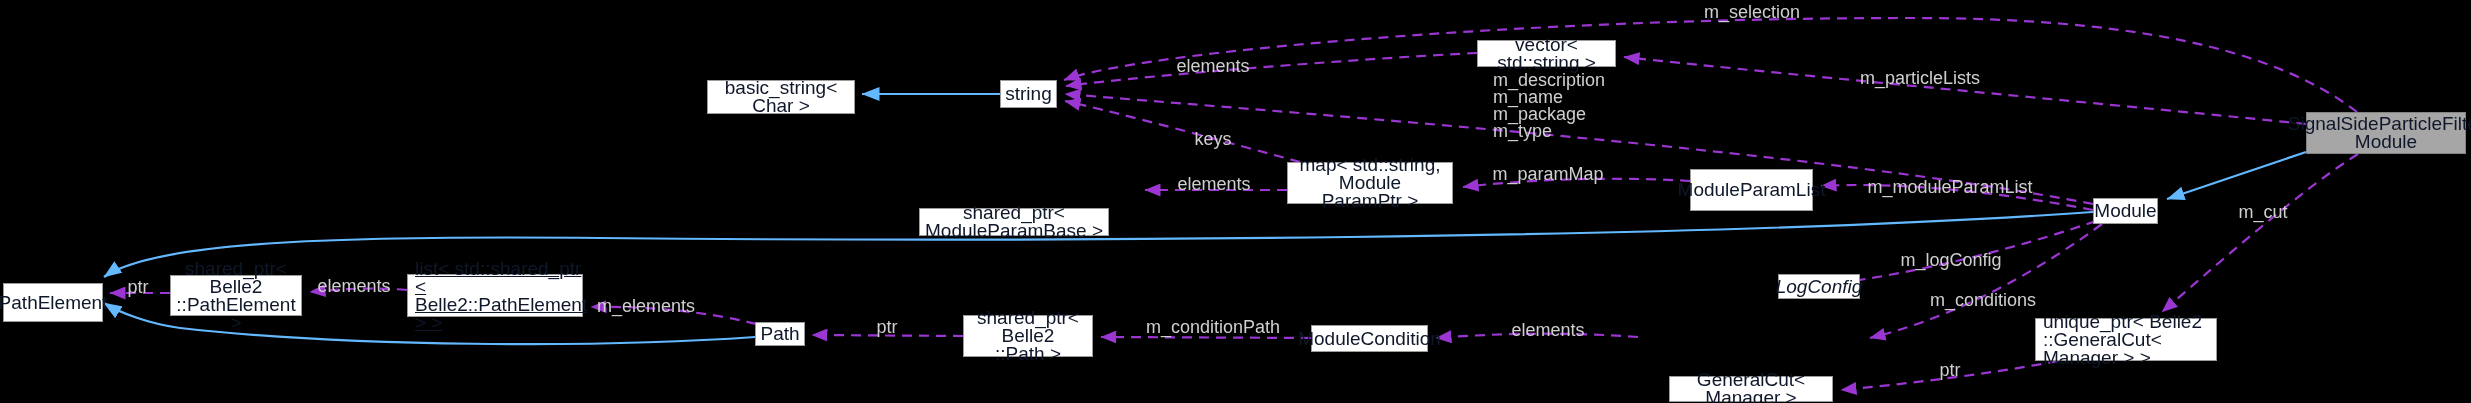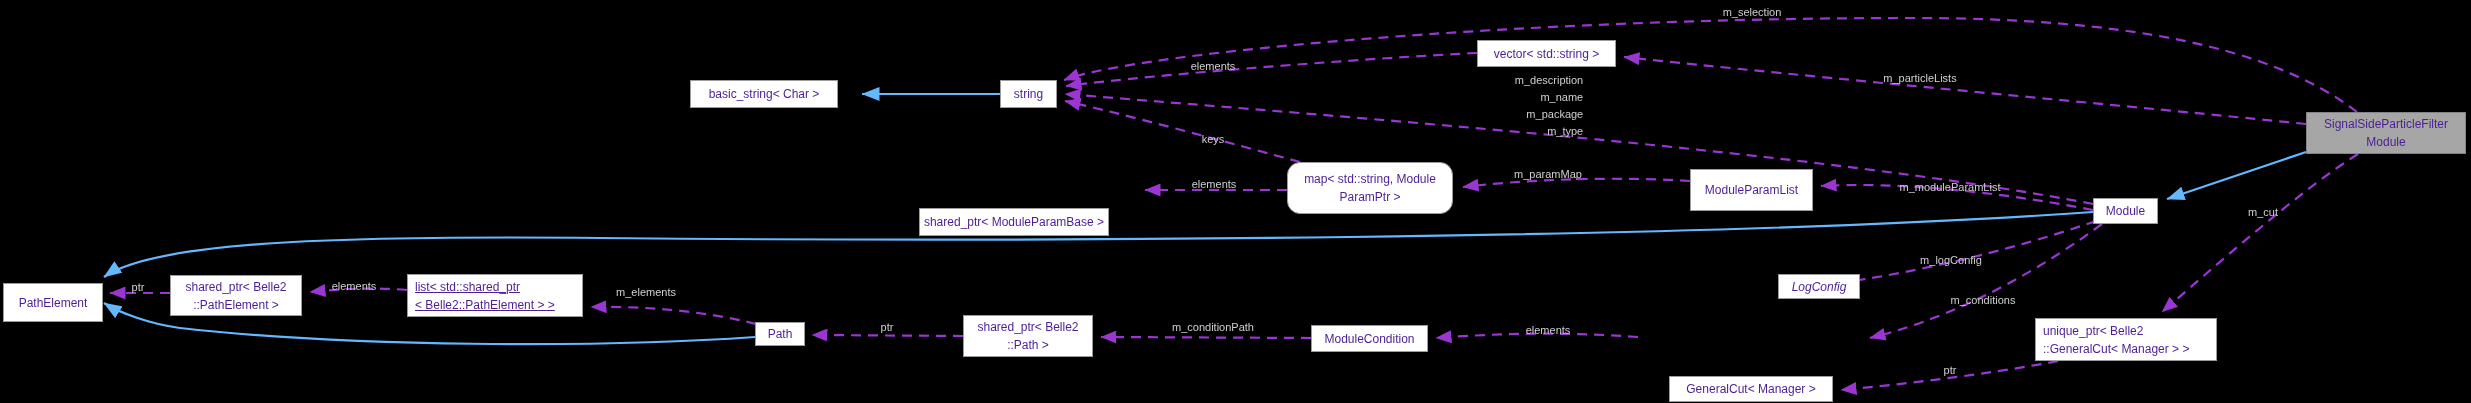--- a/index.html
+++ b/index.html
@@ -3,30 +3,30 @@
 <meta charset="utf-8">
 <style>
   html,body{margin:0;padding:0;background:#000;}
   #canvas{
     position:relative;width:2471px;height:403px;background:#000;overflow:hidden;
     font-family:"Liberation Sans","DejaVu Sans",sans-serif;
   }
   #edges{position:absolute;left:0;top:0;z-index:1;}
   .node{
     position:absolute;z-index:2;box-sizing:border-box;
-    background:#ffffff;border:1.5px solid #9c9c9c;color:#4c1d95;
-    font-size:12px;line-height:18px;
+    background:#ffffff;border:1.5px solid #9c9c9c;color:#0f172a;
+    font-size:19px;line-height:18px;
     display:flex;align-items:center;justify-content:center;text-align:center;
     white-space:pre-line;padding:0 3px;cursor:pointer;
   }
   .node.left{justify-content:flex-start;text-align:left;padding-left:7px;}
   .node.selected{background:#a6a6a6;border-color:#848484;}
   .elabel{
     position:absolute;z-index:3;transform:translate(-50%,-50%);
-    color:#cfcfcf;font-size:11px;line-height:17px;text-align:right;
+    color:#cfcfcf;font-size:18px;line-height:17px;text-align:left;
     white-space:pre-line;pointer-events:none;
   }
 </style>
 </head>
 <body>
 
 <div id="canvas">
 
   <svg id="edges" width="2471" height="403" viewBox="0 0 2471 403">
     <defs>
@@ -60,27 +60,27 @@
     </g>
 
     <g fill="none" stroke="#63b8ff" stroke-width="2.2">
       <path d="M 1000,94 L 862,94" marker-end="url(#arr-b)"></path>
       <path d="M 2306,152 L 2167,199" marker-end="url(#arr-b)"></path>
       <path d="M 2093,212 C 1700,240 1000,242 600,238 C 300,235 150,245 104,277" marker-end="url(#arr-b)"></path>
       <path d="M 755,337 C 600,348 350,347 180,328 C 150,324 120,313 104,303" marker-end="url(#arr-b)"></path>
     </g>
   </svg>
 
-  <div class="node" style="left:690px;top:80px;width:148px;height:28px;">basic_string&lt; Char &gt;</div>
+  <div class="node" style="left:707px;top:80px;width:148px;height:34px;">basic_string&lt; Char &gt;</div>
   <div class="node" style="left:1000px;top:80px;width:57px;height:28px;">string</div>
   <div class="node" style="left:1477px;top:40px;width:139px;height:27px;">vector&lt; std::string &gt;</div>
   <div class="node selected" style="left:2306px;top:112px;width:160px;height:42px;">SignalSideParticleFilter
 Module</div>
   <div class="node" style="left:919px;top:176px;width:190px;height:28px;margin-top:32px;">shared_ptr&lt; ModuleParamBase &gt;</div>
-  <div class="node" style="left:1287px;top:162px;width:166px;height:52px;border-radius:13px;">map&lt; std::string, Module
+  <div class="node" style="left:1287px;top:162px;width:166px;height:42px;">map&lt; std::string, Module
 ParamPtr &gt;</div>
   <div class="node" style="left:1690px;top:169px;width:123px;height:42px;">ModuleParamList</div>
   <div class="node" style="left:2093px;top:198px;width:65px;height:26px;">Module</div>
   <div class="node" style="left:3px;top:283px;width:100px;height:39px;">PathElement</div>
   <div class="node" style="left:170px;top:275px;width:132px;height:41px;">shared_ptr&lt; Belle2
 ::PathElement &gt;</div>
   <div class="node left" style="left:407px;top:274px;width:176px;height:43px;text-decoration:underline;">list&lt; std::shared_ptr
 &lt; Belle2::PathElement &gt; &gt;</div>
   <div class="node" style="left:1778px;top:274px;width:82px;height:25px;font-style:italic;">LogConfig</div>
   <div class="node" style="left:755px;top:322px;width:50px;height:24px;">Path</div>
@@ -102,17 +102,17 @@
   <div class="elabel" style="left:1214px;top:184px;">elements</div>
   <div class="elabel" style="left:1548px;top:174px;">m_paramMap</div>
   <div class="elabel" style="left:1950px;top:187px;">m_moduleParamList</div>
   <div class="elabel" style="left:1951px;top:260px;">m_logConfig</div>
   <div class="elabel" style="left:1949px;top:300px;margin-left:34px;">m_conditions</div>
   <div class="elabel" style="left:2263px;top:212px;">m_cut</div>
   <div class="elabel" style="left:1950px;top:370px;">ptr</div>
   <div class="elabel" style="left:1548px;top:330px;">elements</div>
   <div class="elabel" style="left:1213px;top:327px;">m_conditionPath</div>
   <div class="elabel" style="left:887px;top:327px;">ptr</div>
-  <div class="elabel" style="left:646px;top:292px;">m_elements</div>
+  <div class="elabel" style="left:646px;top:306px;">m_elements</div>
   <div class="elabel" style="left:354px;top:286px;">elements</div>
   <div class="elabel" style="left:138px;top:287px;">ptr</div>
 
 </div>
 
 </body></html>

